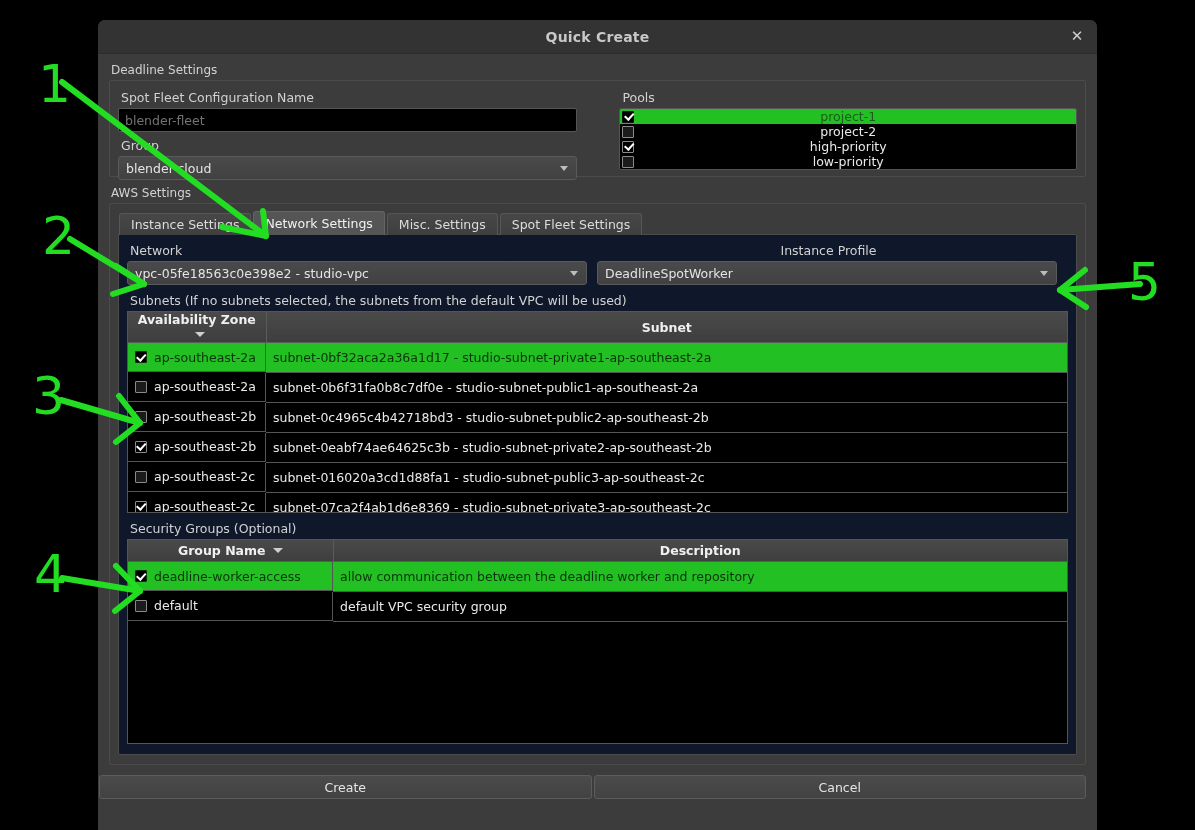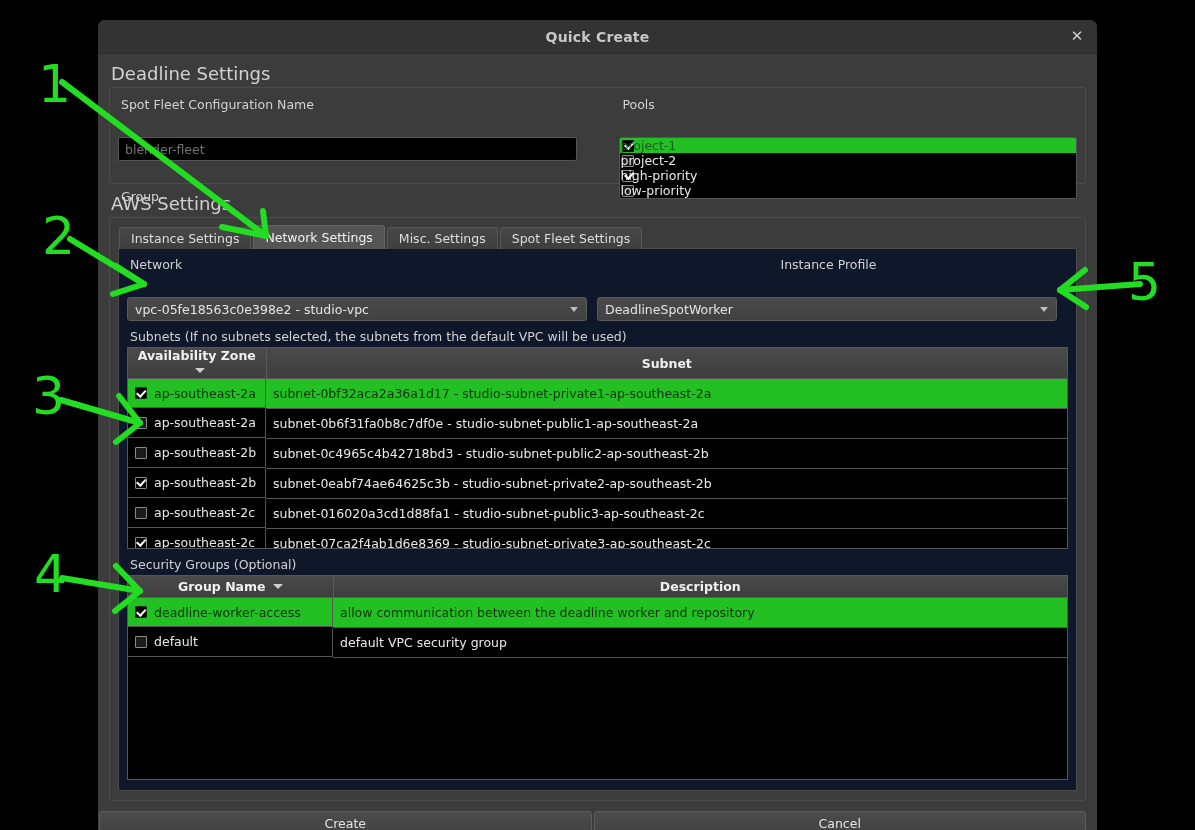--- a/index.html
+++ b/index.html
@@ -36,25 +36,25 @@
 
   #dlg-body{padding:9px 11px 0 11px;}
 
   
   .gbox{
     border:1px solid #4c4c4c;border-radius:2px;
     background:#3c3c3c;position:relative;
     padding:9px 8px 9px 8px;
   }
   .gbox-label{
-    color:#d2d2d2;font-size:18px;margin:0 0 3px 2px;
+    color:#d2d2d2;font-size:12px;margin:0 0 3px 2px;
   }
 
   .row2{display:flex;gap:10px;}
-  .col{display:flex;flex-direction:column;gap:22px;}
+  .col{display:flex;flex-direction:column;}
   .fieldlabel{color:#d2d2d2;font-size:12.5px;margin:0 0 3px 3px;}
 
   
   .textinput{
     height:24px;background:#000;border:1px solid #555;border-radius:2px;
     color:#737373;font-size:12.5px;display:flex;align-items:center;
     padding:0 6px;box-sizing:border-box;
   }
   .combo{
     height:24px;border:1px solid #5a5a5a;border-radius:3px;
@@ -73,21 +73,21 @@
     background:#000;border:1px solid #555;border-radius:2px;
     box-sizing:border-box;overflow:hidden;
   }
   .pool-row{
     height:15px;display:flex;align-items:center;position:relative;
     color:#e9e9e9;font-size:12.5px;cursor:pointer;
   }
   .pool-row.sel{background:#22c022;color:#0b2f0b;}
   .pool-row .cb{margin-left:2px;}
   .pool-row .lbl{
-    position:absolute;left:0;right:0;pointer-events:none;
+    position:absolute;left:0;right:0;text-align:center;pointer-events:none;
   }
   .pool-row.sel .lbl{color:#1d5c1d;}
 
   
   .cb{
     width:12px;height:12px;box-sizing:border-box;
     border:1px solid #8a8a8a;background:#1b1b1b;border-radius:1px;
     display:inline-flex;align-items:center;justify-content:center;
     flex:0 0 auto;
   }

